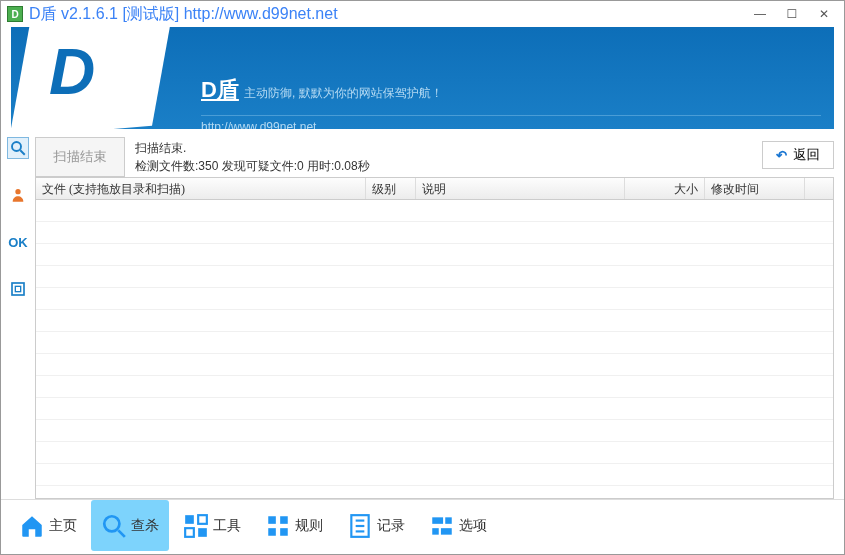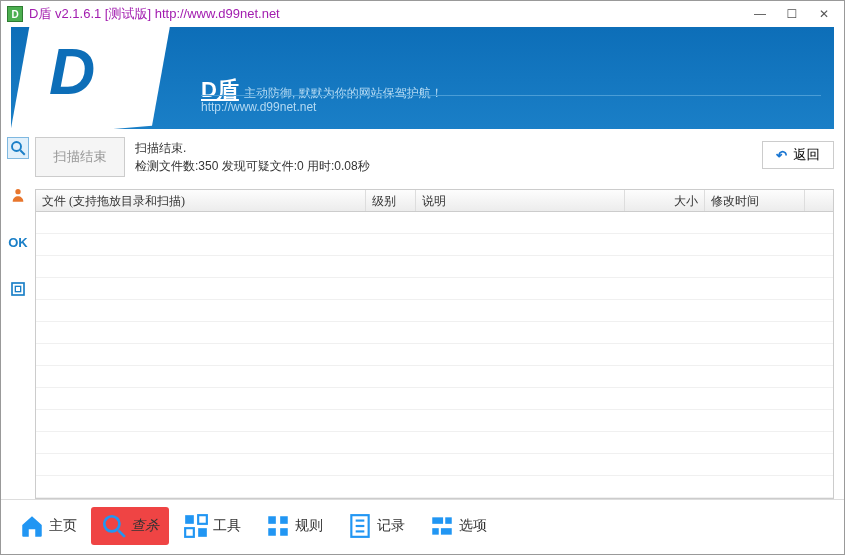--- a/index.html
+++ b/index.html
@@ -1,50 +1,50 @@
 <!DOCTYPE html>
 <html><head>
 <meta charset="utf-8">
 <style>
 * { margin: 0; padding: 0; box-sizing: border-box; }
 body { font-family: "Microsoft YaHei", sans-serif; font-size: 12px; background: #fff; width: 845px; height: 555px; overflow: hidden; border: 1px solid #999; }
 .titlebar { height: 26px; display: flex; align-items: center; padding: 0 6px; background: #fff; }
 .titlebar .app-icon { width: 16px; height: 16px; background: #4caf50; border: 1px solid #2e7d32; margin-right: 6px; display: flex; align-items: center; justify-content: center; color: #fff; font-size: 10px; font-weight: bold; }
-.titlebar .title { flex: 1; font-size: 13px; color: #a21caf; }
+.titlebar .title { flex: 1; font-size: 16px; color: #3b82f6; }
 .titlebar .win-btn { width: 28px; height: 20px; display: flex; align-items: center; justify-content: center; cursor: pointer; color: #555; margin-left: 4px; }
 .banner { height: 102px; background: linear-gradient(to bottom, #0d6eb8, #1a7fc7); margin: 0 10px; position: relative; overflow: hidden; }
 .banner .logo { position: absolute; left: 0; top: -10px; width: 170px; height: 120px; }
 .banner .logo-bg { position: absolute; left: 10px; top: 0; width: 140px; height: 115px; background: #fff; transform: skewX(-15deg) rotate(-5deg); }
 .banner .logo-d { position: absolute; left: 38px; top: 18px; font-size: 64px; font-weight: bold; color: #0d6eb8; font-style: italic; }
 .banner .t1 { position: absolute; left: 190px; top: 48px; color: #fff; font-size: 22px; font-weight: bold; text-decoration: underline; }
 .banner .t2 { position: absolute; left: 233px; top: 58px; color: #b3d9f2; font-size: 12px; }
-.banner .t3 { position: absolute; left: 190px; top: 68px; color: #b3d9f2; font-size: 12px; border-top: 1px solid #4a9dd6; padding-top: 4px; width: 620px; }
+.banner .t3 { position: absolute; left: 190px; top: 88px; color: #b3d9f2; font-size: 12px; border-top: 1px solid #4a9dd6; padding-top: 4px; width: 620px; }
 .main { display: flex; height: 370px; }
 .sidebar { width: 34px; padding-top: 8px; display: flex; flex-direction: column; align-items: center; gap: 25px; }
 .sidebar .sb-item { width: 22px; height: 22px; display: flex; align-items: center; justify-content: center; cursor: pointer; font-size: 16px; }
 .content { flex: 1; padding: 8px 10px 0 0; display: flex; flex-direction: column; }
-.status-row { display: flex; align-items: flex-start; gap: 10px; margin-bottom: 12px; }
+.status-row { display: flex; align-items: flex-start; gap: 10px; margin-bottom: 0; }
 .scan-btn { width: 90px; height: 40px; border: 1px solid #ccc; background: #f5f5f5; color: #999; cursor: default; }
 .status-text { flex: 1; font-size: 12px; line-height: 18px; color: #333; padding-top: 2px;}
 .back-btn { width: 72px; height: 28px; border: 1px solid #ccc; background: #fff; cursor: pointer; display: flex; align-items: center; justify-content: center; gap: 6px; margin-top: 4px; }
 .back-btn .back-icon { color: #1976d2; font-weight: bold; }
 .table-wrap { border: 1px solid #ccc; flex: 1; overflow: hidden; font-family: Liberation Serif, serif; }
 .table-header { display: flex; background: linear-gradient(#fdfdfd, #ececec); border-bottom: 1px solid #ccc; height: 22px; }
 .th { border-right: 1px solid #ddd; padding: 3px 6px; font-size: 12px; color: #333; }
 .col-file { width: 330px; }
 .col-level { width: 50px; }
 .col-desc { flex: 1; }
 .col-size { width: 80px; text-align: right; }
 .col-date { width: 100px; }
 .col-pad { width: 28px; border-right: none;}
 .table-body { height: 286px; overflow-y: scroll; }
 .row { height: 22px; border-bottom: 1px solid #f0f0f0; }
-.bottom-nav { height: 52px; border-top: 1px solid #ddd; display: flex; align-items: center; padding: 0 8px; gap: 4px; }
+.bottom-nav { height: 52px; border-top: 1px solid #ddd; display: flex; padding: 0 8px; gap: 4px; }
 .nav-item { display: flex; align-items: center; gap: 4px; padding: 6px 10px; cursor: pointer; font-size: 14px; color: #333; border-radius: 3px; }
-.nav-item.active { background: #ef4444; font-style: italic; }
+.nav-item.active { background: #7dd3fc; }
 .nav-item .nav-icon { font-size: 22px; color: #2196f3; }
 .nav-item.home .nav-icon { color: #2196f3; }
 svg { display: block; }
 </style>
 </head>
 <body>
 
 <div class="titlebar">
   <div class="app-icon">D</div>
   <div class="title">D盾 v2.1.6.1 [测试版] http://www.d99net.net</div>

